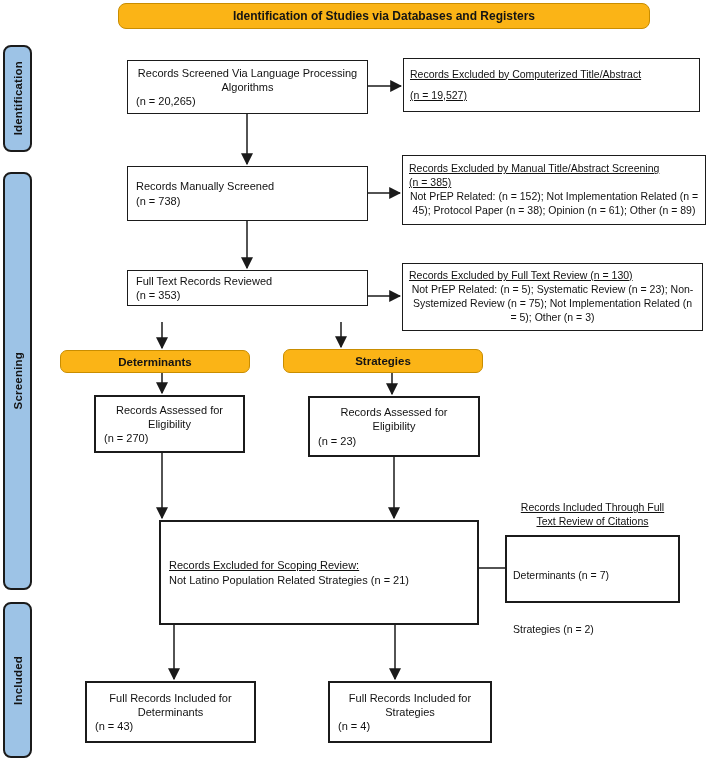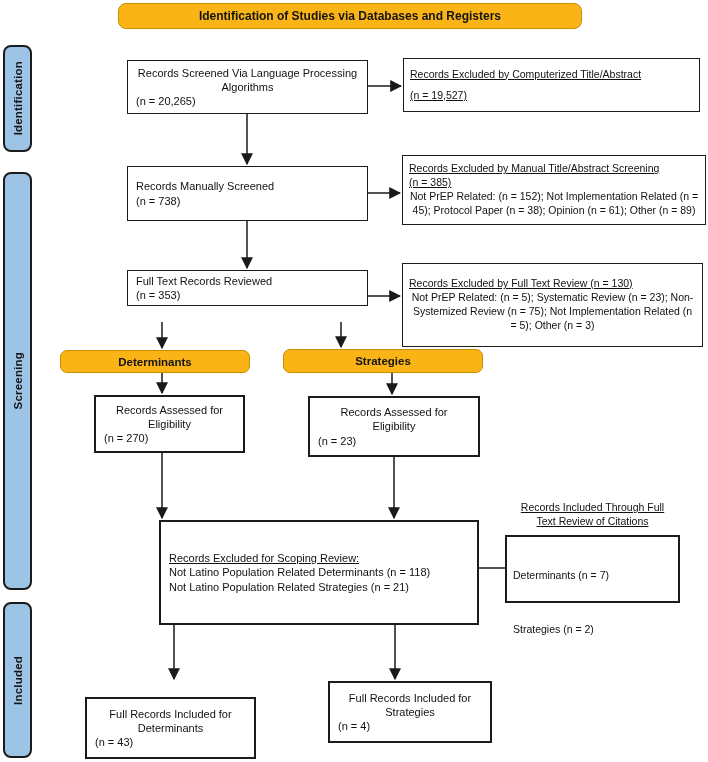--- a/index.html
+++ b/index.html
@@ -16,21 +16,21 @@
   }
   .heavy { border-width:2px; }
   .side { font-size:10.5px; line-height:1.33; padding:2px 6px; }
   .u { text-decoration:underline; }
 
   .pill {
     position:absolute; background:var(--gold,#FBB416); border:1.5px solid #c98d00; border-radius:7px;
     display:flex; justify-content:center; align-items:center; text-align:center;
     font-weight:bold; box-sizing:border-box; font-size:11.5px; color:#141414;
   }
-  .banner { left:118px; top:3px; width:464px; height:26px; border-radius:8px; font-size:12px; }
+  .banner { left:118px; top:3px; width:532px; height:26px; border-radius:8px; font-size:12px; }
 
   .stage {
     position:absolute; left:3px; width:29px; background:var(--blue,#9DC3E6);
     border:2px solid #1b1b1b; border-radius:8px;
     display:flex; justify-content:center; align-items:center; box-sizing:border-box;
   }
   .stage span {
     writing-mode:vertical-rl; transform:rotate(180deg);
     font-weight:bold; font-size:11.5px; color:#141414; letter-spacing:0.2px;
   }
@@ -39,26 +39,26 @@
   .stage-included       { top:602px; height:156px; }
 
   .b-lang   { left:127px; top:60px;  width:241px; height:54px; }
   .b-manual { left:127px; top:166px; width:241px; height:55px; }
   .b-full   { left:127px; top:270px; width:241px; height:36px; }
   .pill-det   { left:60px;  top:350px; width:190px; height:23px; }
   .pill-strat { left:283px; top:349px; width:200px; height:24px; }
   .b-assess-det   { left:94px;  top:395px; width:151px; height:58px; }
   .b-assess-strat { left:308px; top:396px; width:172px; height:61px; }
   .b-scoping { left:113px; top:520px; width:320px; height:105px;margin-left:46px; }
-  .b-inc-det   { left:85px;  top:681px; width:171px; height:62px;margin-top:16px; }
+  .b-inc-det   { left:85px;  top:681px; width:171px; height:62px; }
   .b-inc-strat { left:328px; top:681px; width:164px; height:62px; }
 
   .r-comp   { left:403px; top:58px;  width:297px; height:54px;gap:7px; }
   .r-manual { left:402px; top:155px; width:304px; height:70px; }
-  .r-full   { left:402px; top:263px; width:301px; height:84px; }
+  .r-full   { left:402px; top:263px; width:301px; height:68px; }
   .r-cite   { left:505px; top:535px; width:175px; height:68px;gap:40px; }
 </style>
 </head>
 <body>
 
 <div class="canvas">
 
   <svg class="arrows" viewBox="0 0 708 762" xmlns="http://www.w3.org/2000/svg">
     <defs>
       <marker id="ah" viewBox="0 0 10 10" refX="9" refY="5" markerWidth="8" markerHeight="8" orient="auto">
@@ -123,21 +123,20 @@
     <span>Records Assessed for Eligibility</span>
     <span>(n = 270)</span>
   </div>
   <div class="box b-assess-strat heavy">
     <span>Records Assessed for Eligibility</span>
     <span>(n = 23)</span>
   </div>
 
   <div class="box b-scoping heavy">
     <span class="u">Records Excluded for Scoping Review:</span>
-    <span>Not Latino Population Related Determinants (n = 118)</span>
     <span>Not Latino Population Related Strategies (n = 21)</span>
   </div>
 
   <div class="box b-inc-det heavy">
     <span>Full Records Included for Determinants</span>
     <span>(n = 43)</span>
   </div>
   <div class="box b-inc-strat heavy">
     <span>Full Records Included for Strategies</span>
     <span>(n = 4)</span>

